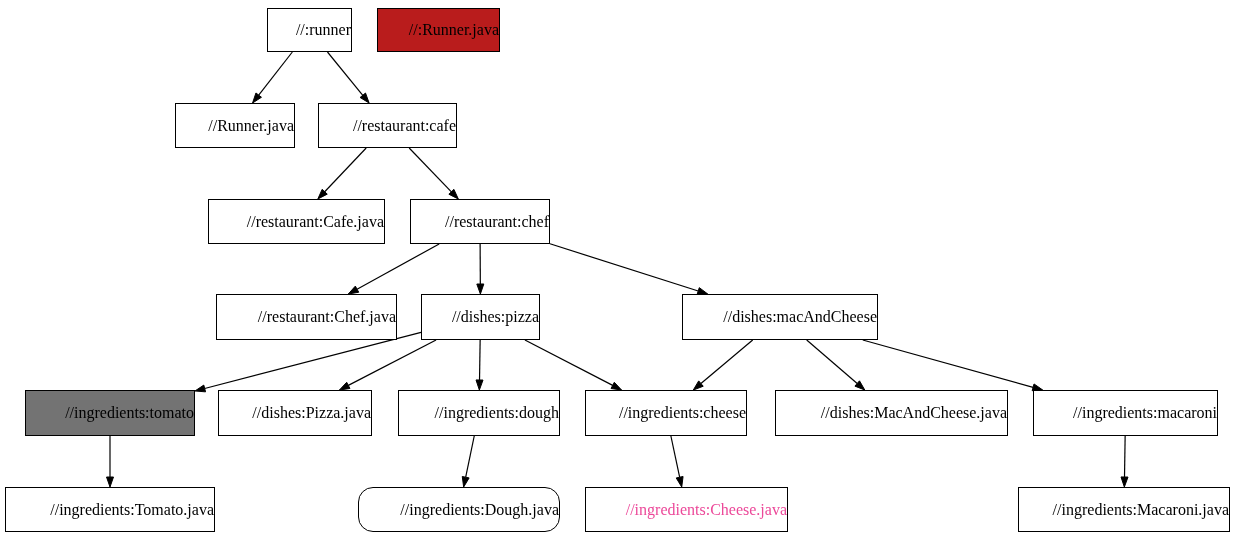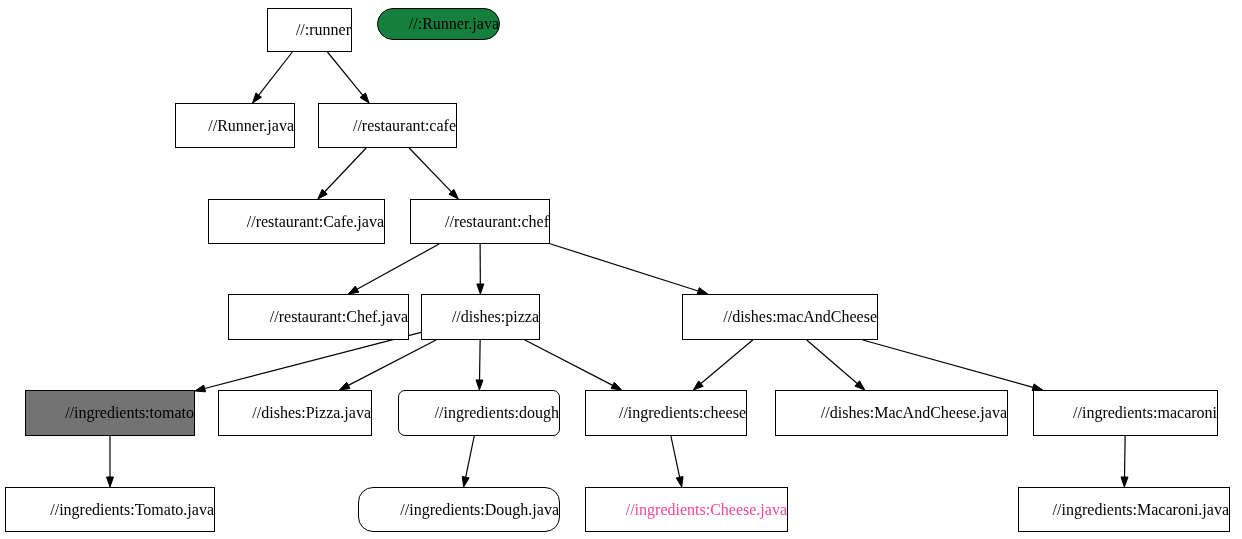--- a/index.html
+++ b/index.html
@@ -98,51 +98,51 @@
       </g>
       <g>
         <line x1="1125.1424870466321" y1="436" x2="1124.5051625720118" y2="477.00120786724636" stroke="#000000"></line>
         <polygon points="1124.3497409326426,487 1121.005585325548,476.94681029346714 1128.0047398184756,477.0556054410256" fill="#000000"></polygon>
       </g>
     </svg>
 
 <div class="node" style="left: 267px; top: 8px; width: 85px; height: 44px; background: rgb(255, 255, 255); border-color: rgb(0, 0, 0); color: rgb(0, 0, 0);">
       <span>//:runner</span>
     </div>
-    <div class="node" style="left: 377px; top: 8px; width: 123px; height: 32px; background: #15803d; border-color: rgb(0, 0, 0); color: rgb(0, 0, 0); border-radius: 18px;">
+    <div class="node" style="left: 377px; top: 8px; width: 123px; height: 44px; background: #b91c1c; border-color: rgb(0, 0, 0); color: rgb(0, 0, 0);">
       <span>//:Runner.java</span>
     </div>
     <div class="node" style="left: 175px; top: 103px; width: 120px; height: 45px; background: rgb(255, 255, 255); border-color: rgb(0, 0, 0); color: rgb(0, 0, 0);">
       <span>//Runner.java</span>
     </div>
     <div class="node" style="left: 318px; top: 103px; width: 139px; height: 45px; background: rgb(255, 255, 255); border-color: rgb(0, 0, 0); color: rgb(0, 0, 0);">
       <span>//restaurant:cafe</span>
     </div>
     <div class="node" style="left: 208px; top: 199px; width: 177px; height: 45px; background: rgb(255, 255, 255); border-color: rgb(0, 0, 0); color: rgb(0, 0, 0); padding-left: 8px;">
       <span>//restaurant:Cafe.java</span>
     </div>
     <div class="node" style="left: 410px; top: 199px; width: 140px; height: 45px; background: rgb(255, 255, 255); border-color: rgb(0, 0, 0); color: rgb(0, 0, 0);">
       <span>//restaurant:chef</span>
     </div>
-    <div class="node" style="left: 216px; top: 294px; width: 181px; height: 46px; background: rgb(255, 255, 255); border-color: rgb(0, 0, 0); color: rgb(0, 0, 0); margin-left: 12px;">
+    <div class="node" style="left: 216px; top: 294px; width: 181px; height: 46px; background: rgb(255, 255, 255); border-color: rgb(0, 0, 0); color: rgb(0, 0, 0);">
       <span>//restaurant:Chef.java</span>
     </div>
     <div class="node" style="left: 421px; top: 294px; width: 119px; height: 46px; background: rgb(255, 255, 255); border-color: rgb(0, 0, 0); color: rgb(0, 0, 0);">
       <span>//dishes:pizza</span>
     </div>
     <div class="node" style="left: 682px; top: 294px; width: 196px; height: 46px; background: rgb(255, 255, 255); border-color: rgb(0, 0, 0); color: rgb(0, 0, 0);">
       <span>//dishes:macAndCheese</span>
     </div>
     <div class="node" style="left: 25px; top: 390px; width: 170px; height: 46px; background: #737373; border-color: rgb(0, 0, 0); color: rgb(0, 0, 0);">
       <span>//ingredients:tomato</span>
     </div>
     <div class="node" style="left: 218px; top: 390px; width: 154px; height: 46px; background: rgb(255, 255, 255); border-color: rgb(0, 0, 0); color: rgb(0, 0, 0);">
       <span>//dishes:Pizza.java</span>
     </div>
-    <div class="node" style="left: 398px; top: 390px; width: 162px; height: 46px; background: rgb(255, 255, 255); border-color: rgb(0, 0, 0); color: rgb(0, 0, 0); border-radius: 7px;">
+    <div class="node" style="left: 398px; top: 390px; width: 162px; height: 46px; background: rgb(255, 255, 255); border-color: rgb(0, 0, 0); color: rgb(0, 0, 0);">
       <span>//ingredients:dough</span>
     </div>
     <div class="node" style="left: 585px; top: 390px; width: 162px; height: 46px; background: rgb(255, 255, 255); border-color: rgb(0, 0, 0); color: rgb(0, 0, 0);">
       <span>//ingredients:cheese</span>
     </div>
     <div class="node" style="left: 775px; top: 390px; width: 233px; height: 46px; background: rgb(255, 255, 255); border-color: rgb(0, 0, 0); color: rgb(0, 0, 0);">
       <span>//dishes:MacAndCheese.java</span>
     </div>
     <div class="node" style="left: 1033px; top: 390px; width: 185px; height: 46px; background: rgb(255, 255, 255); border-color: rgb(0, 0, 0); color: rgb(0, 0, 0);">
       <span>//ingredients:macaroni</span>

